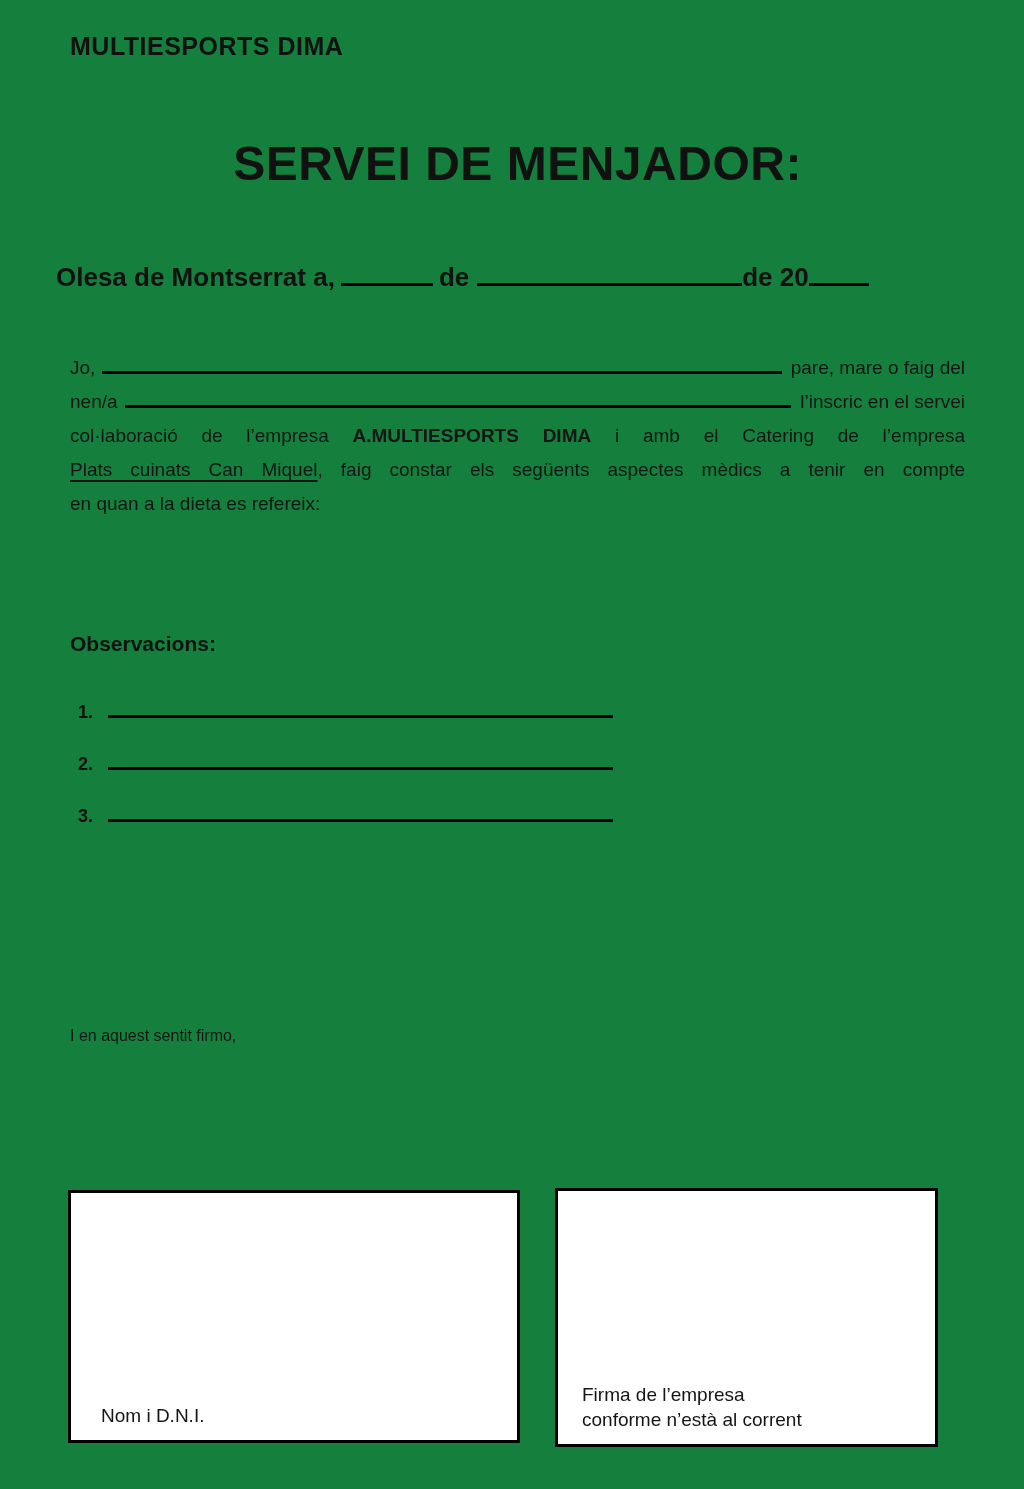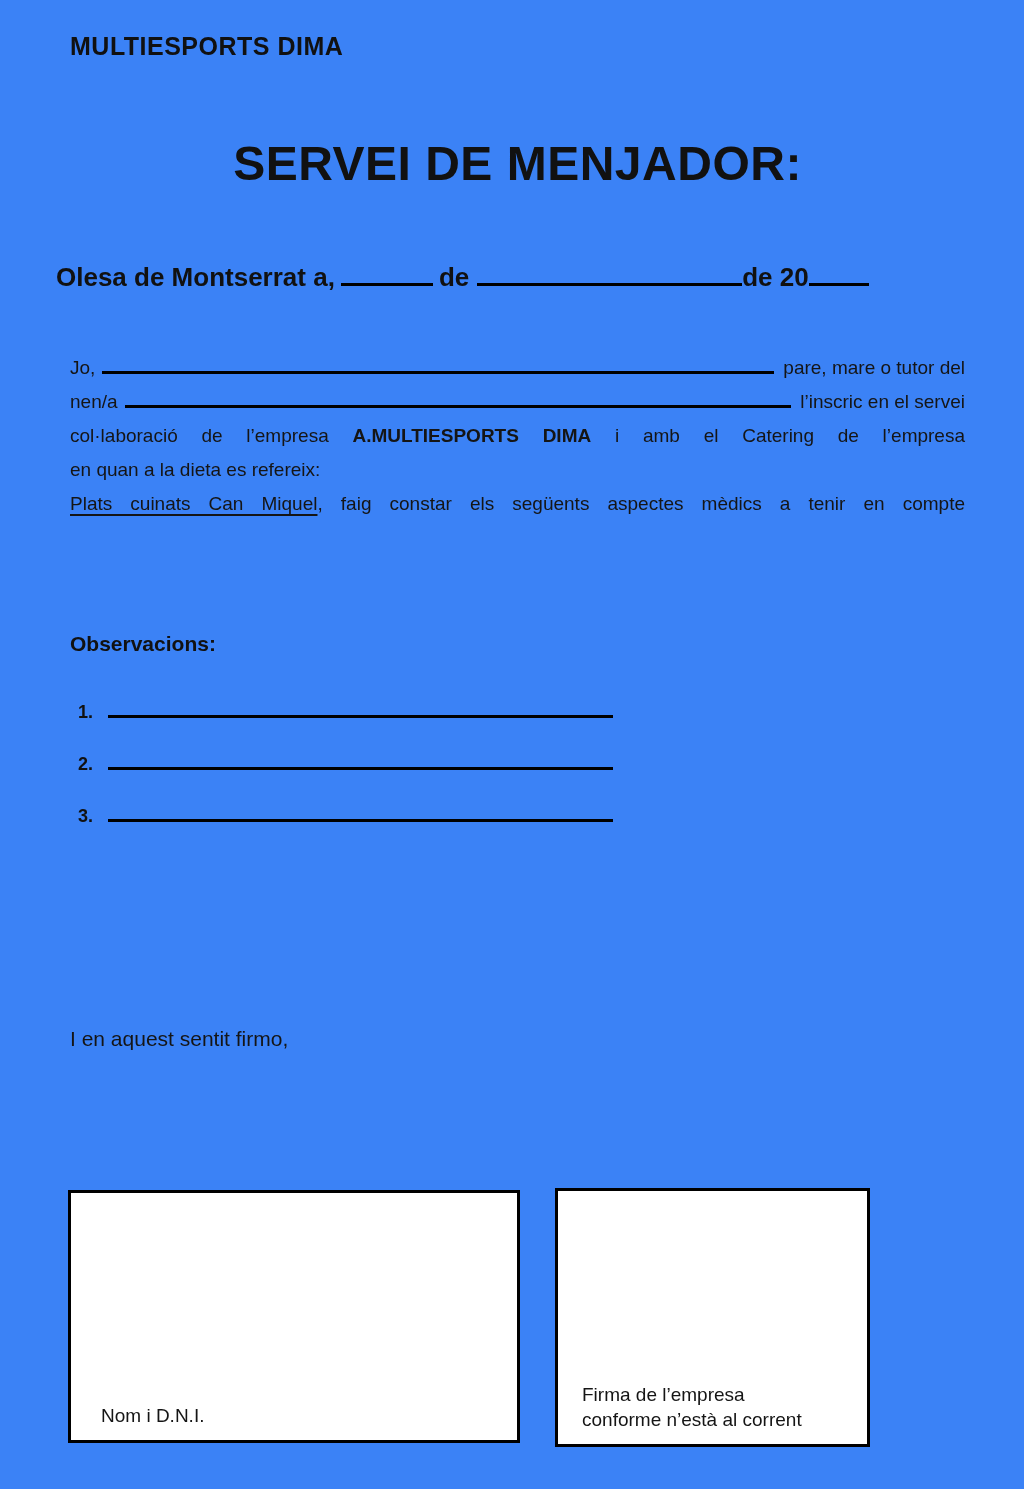--- a/index.html
+++ b/index.html
@@ -1,20 +1,20 @@
 <!DOCTYPE html>
 <html><head>
 <meta charset="utf-8">
 <style>
   * { margin:0; padding:0; box-sizing:border-box; }
   html,body { background:#fff; }
   .page {
     position:relative;
     width:1024px; height:1489px;
-    background:#3b82f6;
+    background:#15803d;
     font-family:"Liberation Sans","DejaVu Sans",sans-serif;
     color:#151515;
     overflow:hidden;
   }
   .letterhead {
     position:absolute; left:70px; top:32px;
     font-size:25px; font-weight:bold; letter-spacing:0.5px; color:#111;
   }
   .doc-title {
     position:absolute; left:70px; top:136px; width:895px;
@@ -51,27 +51,27 @@
   }
   .obs-item {
     position:absolute; left:78px; width:540px;
     display:flex; align-items:baseline; font-size:18px; font-weight:bold; color:#111;
   }
   .obs-item .num { width:30px; }
   .obs-item .obs-blank { width:505px; height:2px; margin-bottom:-4px; border-bottom:3px solid #000; }
   .obs-1 { top:702px; } .obs-2 { top:754px; } .obs-3 { top:806px; }
   .closing {
     position:absolute; left:70px; top:1027px;
-    font-size:21px; color:#151515;
+    font-size:16px; color:#151515;
   }
   .sig-box {
     position:absolute; border:3px solid #000; background:#fff;
   }
   .sig-box-left  { left:68px;  top:1190px; width:452px; height:253px; }
-  .sig-box-right { left:555px; top:1188px; width:315px; height:259px; }
+  .sig-box-right { left:555px; top:1188px; width:383px; height:259px; }
   .sig-label {
     position:absolute; font-size:19px; color:#151515; line-height:25px;
   }
   .sig-label-left  { left:30px; bottom:12px; }
   .sig-label-right { left:24px; bottom:12px; }
 </style>
 </head>
 <body>
 
 <div class="page">
@@ -79,30 +79,30 @@
   <div class="letterhead">MULTIESPORTS DIMA</div>
 
   <div class="doc-title">SERVEI DE MENJADOR:</div>
 
   <div class="dateline"><span>Olesa de Montserrat a,</span><span class="uline b1"></span><span>de</span><span class="uline b2"></span><span>de 20</span><span class="uline b3"></span></div>
 
   <div class="body-par">
     <div class="par-line flex-line">
       <span>Jo,</span>
       <span class="blank-fill"></span>
-      <span>pare, mare o tutor del</span>
+      <span>pare, mare o faig del</span>
     </div>
     <div class="par-line flex-line">
       <span>nen/a</span>
       <span class="blank-fill"></span>
       <span>l’inscric en el servei</span>
     </div>
     <div class="par-line just-line"><span>col·laboració de l’empresa</span> <span class="bold-seg">A.MULTIESPORTS DIMA</span> <span>i amb el Catering de l’empresa</span></div>
+    <div class="par-line just-line"><span class="under-seg">Plats cuinats Can Miquel</span><span>, faig constar els següents aspectes mèdics a tenir en compte</span></div>
     <div class="par-line left-line">en quan a la dieta es refereix:</div>
-    <div class="par-line just-line"><span class="under-seg">Plats cuinats Can Miquel</span><span>, faig constar els següents aspectes mèdics a tenir en compte</span></div>
   </div>
 
   <div class="obs-heading">Observacions:</div>
 
   <div class="obs-item obs-1">
     <span class="num">1.</span>
     <span class="obs-blank"></span>
   </div>
   <div class="obs-item obs-2">
     <span class="num">2.</span>

